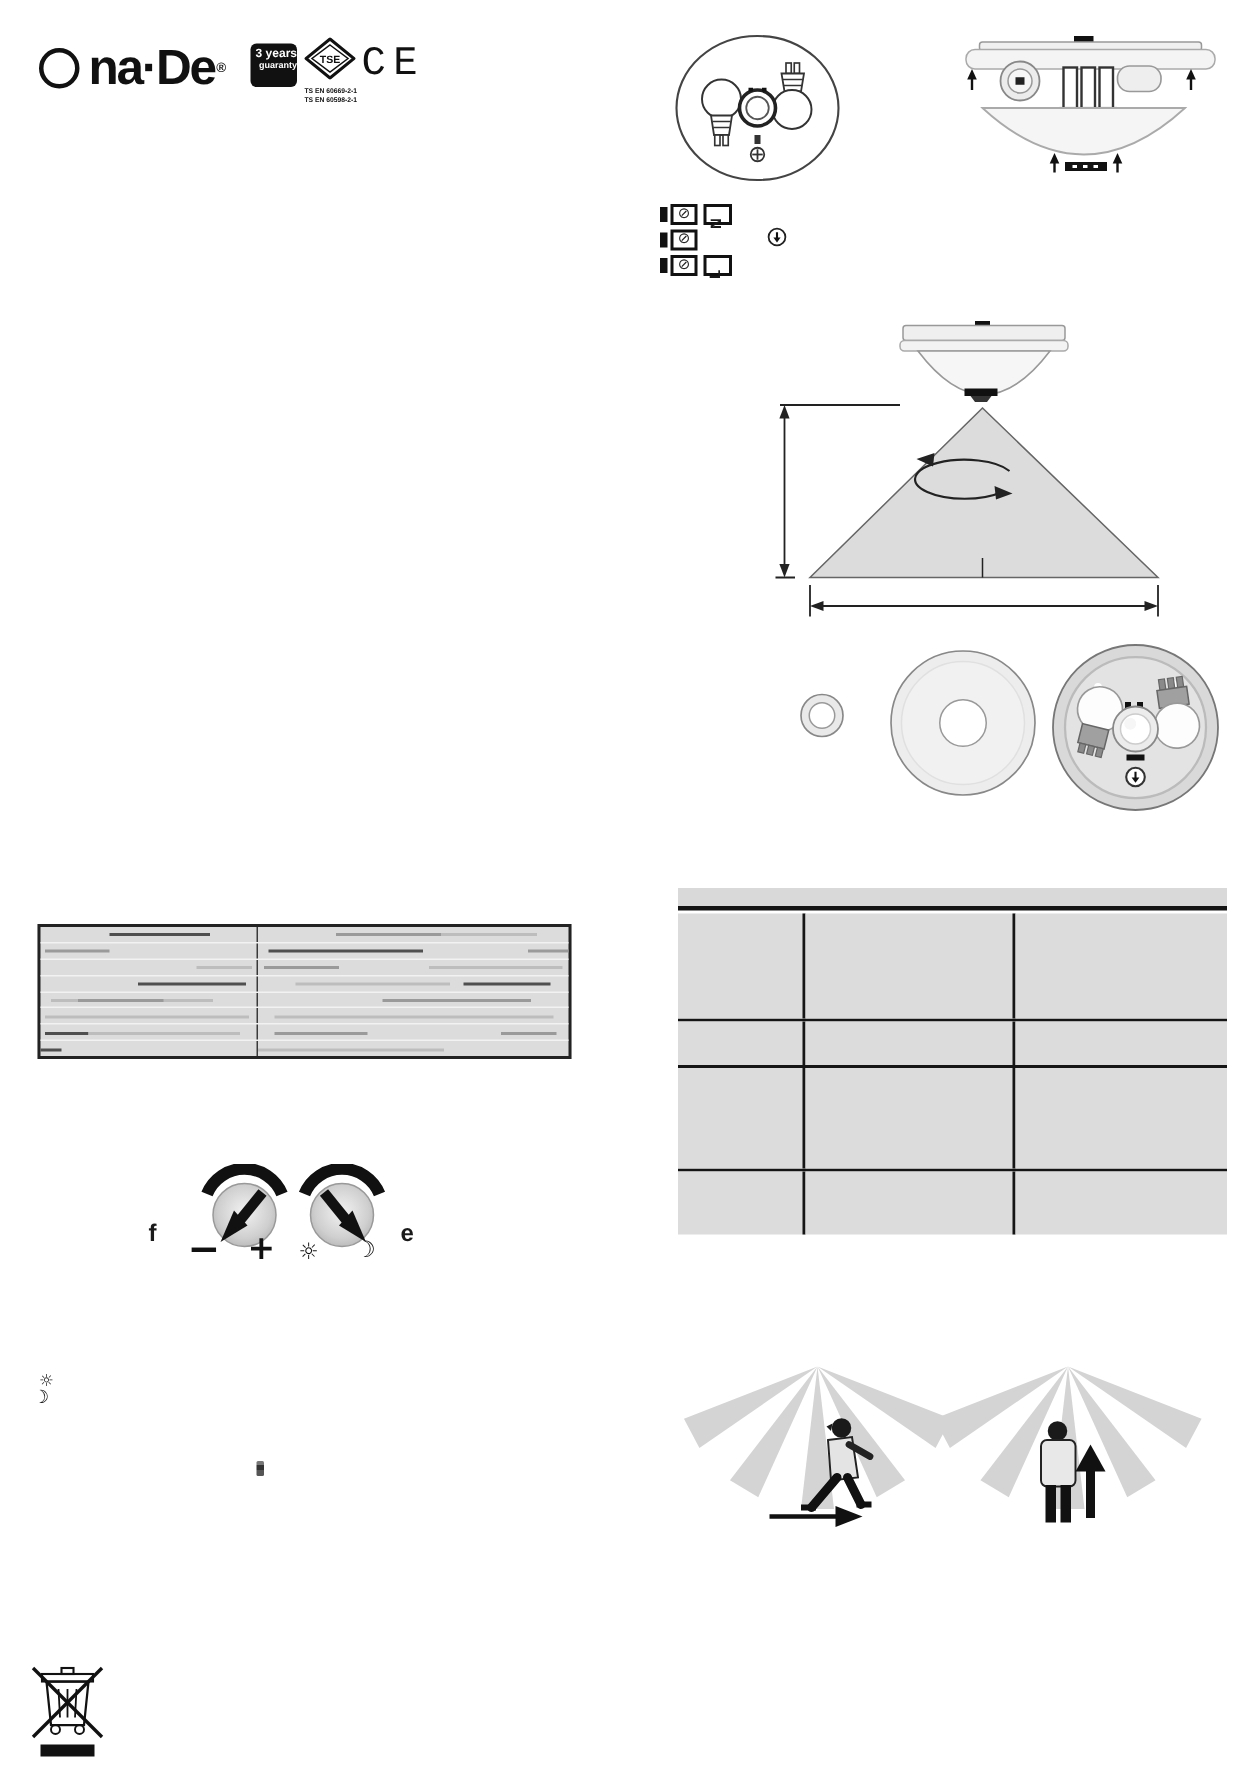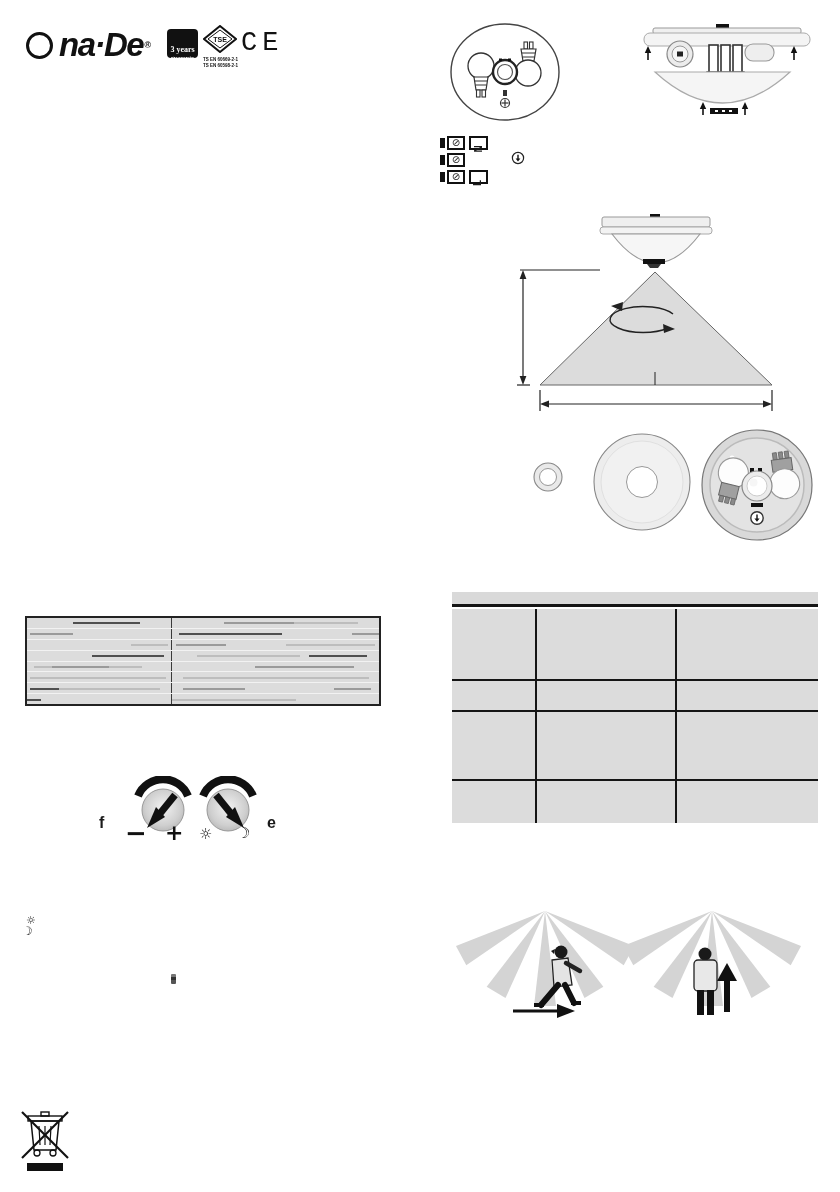--- a/index.html
+++ b/index.html
@@ -4,27 +4,27 @@
 <style>
   * { margin:0; padding:0; box-sizing:border-box; }
   html,body { background:#fff; }
   #page {
     position:relative; width:840px; height:1192px; background:#ffffff;
     font-family:"Liberation Sans", sans-serif; color:#1a1a1a; overflow:hidden;
   }
   .abs { position:absolute; }
 
   
-  #brand { left:26px; top:26px; height:38px; display:flex; align-items:center;font-style:italic; }
+  #brand { left:26px; top:26px; height:38px; display:flex; align-items:center; }
   .brand-circle { width:27px; height:27px; border:3px solid #111; border-radius:50%; display:inline-block; }
   .brand-text { font-size:33px; font-weight:800; letter-spacing:-1.5px; margin-left:6px; color:#111; }
   .brand-reg { font-size:9px; font-weight:700; vertical-align:super; margin-left:1px; }
   #badge-3years {
     left:167px; top:29px; width:31px; height:29px; background:#111; border-radius:4px;
-    color:#fff; text-align:center; line-height:1.1; padding-top:17px;font-family:Liberation Serif, serif;
+    color:#fff; text-align:right; line-height:1.1; padding-top:3px;
   }
   #badge-3years .b1 { font-size:8px; font-weight:700; display:block; }
   #badge-3years .b2 { font-size:6px; font-weight:700; display:block; }
   #tse { left:203px; top:25px; width:34px; height:42px; text-align:center; }
   #tse .tse-lines { font-size:4.5px; line-height:1.25; font-weight:700; color:#111; white-space:nowrap; }
   #ce-mark { left:241px; top:28px; font-size:27px; font-weight:500; letter-spacing:5px; color:#111; font-family:Liberation Mono, monospace; }
 
   
   #terminals { left:440px; top:136px; width:110px; height:52px; }
   .term-row { position:absolute; left:0; height:14px; width:100%; }

